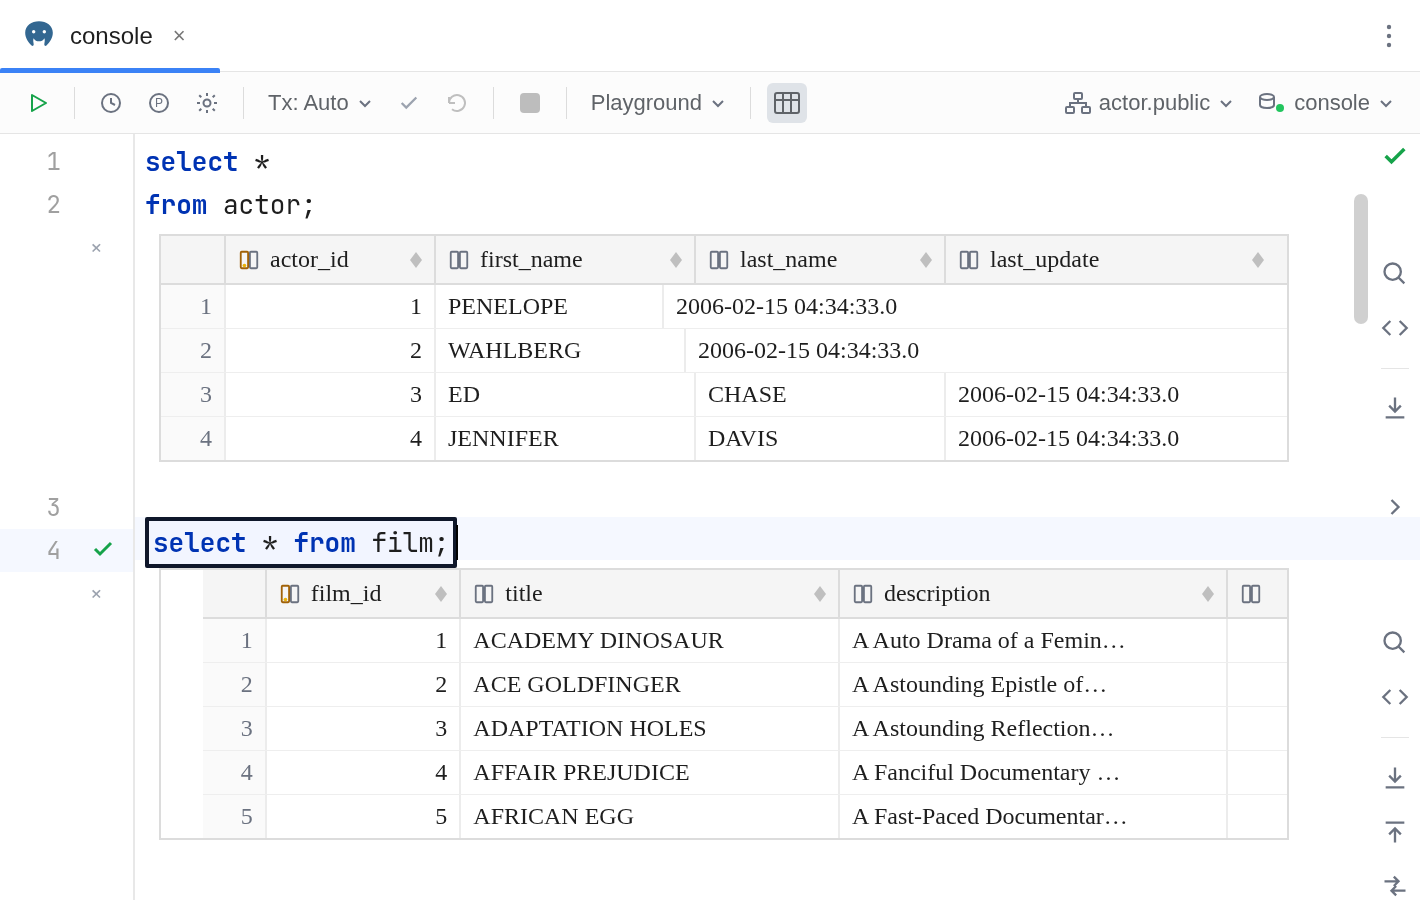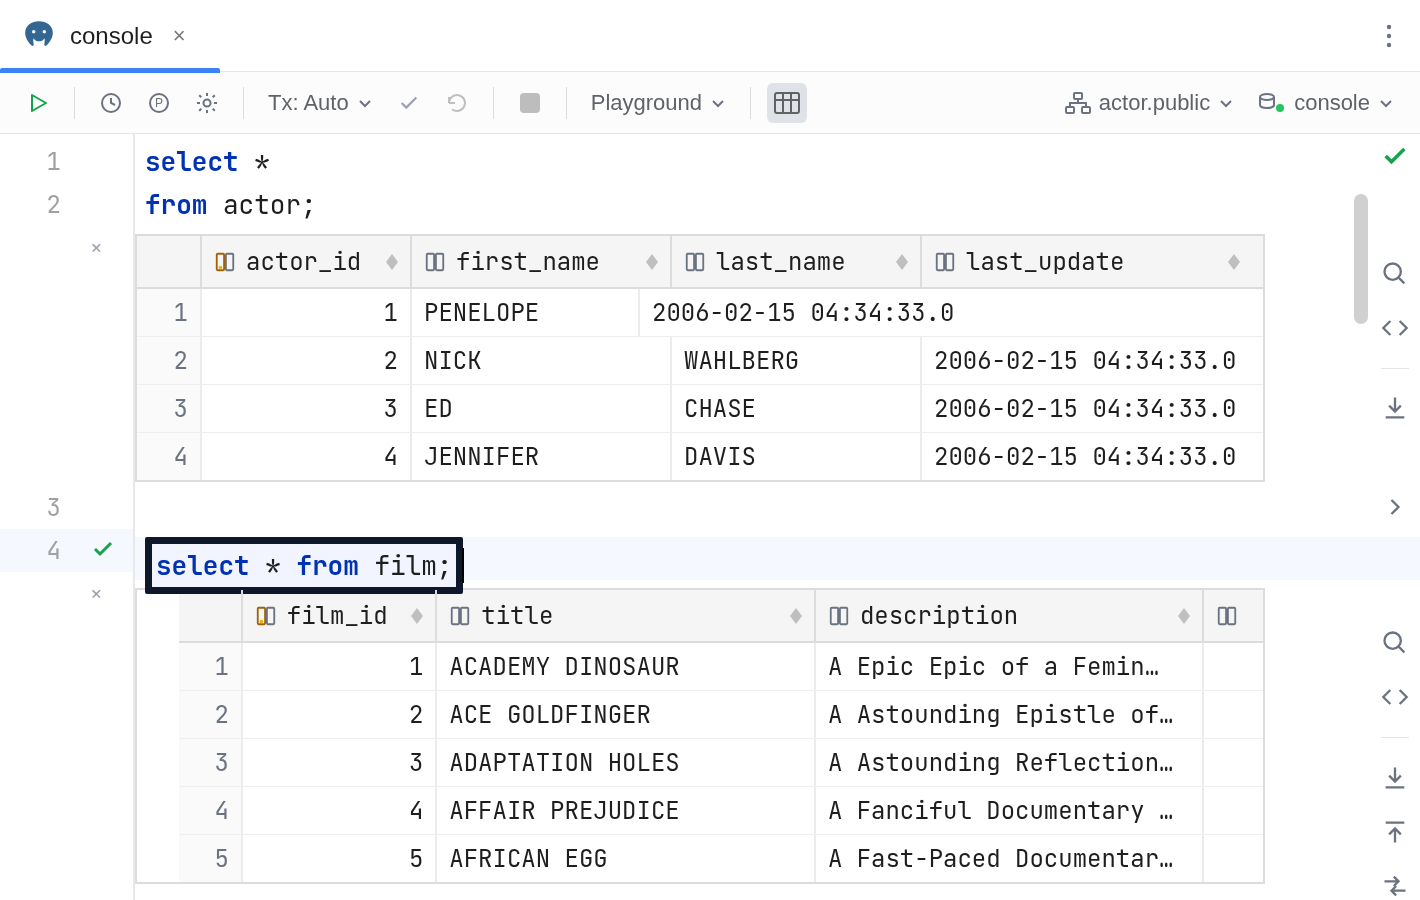--- a/index.html
+++ b/index.html
@@ -92,33 +92,34 @@
   .content {
     flex: 1;
     position: relative;
     padding-top: 6px;
   }
   .code-line { height: 43px; line-height: 43px; padding-left: 10px; font-size: 26px; }
   .kw { color: #0033b3; font-weight: 700; }
   .tok { color: #1e1e1e; }
   .code-sel {
     background: #f2f5ff;
-    border: 7px solid #0f172a;
+    border: 4px solid #0f172a;
     display: inline-block;
     padding: 0 4px;
     border-radius: 2px;
   }
   .line-hl { background: #f5f8ff; }
 
   
   .result-table {
-    margin: 8px 0 12px 0;
+    margin: 8px 0 12px 24px;
     border: 2px solid #dcdcdc;
     background: #fff;
     font-size: 24px;
+    font-family: Liberation Serif, serif;
   }
   .result-table .hdr-row {
     display: flex;
     background: #f5f5f5;
     border-bottom: 2px solid #dcdcdc;
   }
   .result-table .hdr-cell {
     border-right: 2px solid #dcdcdc;
     padding: 10px 12px;
     display: flex;
@@ -391,21 +392,20 @@
         </div>
         <div class="body-row">
           <div class="cell rownum" style="width:65px">1</div>
           <div class="cell num" style="width:210px">1</div>
           <div class="cell" style="width:228px">PENELOPE</div>
           <div class="cell" style="width:330px">2006-02-15 04:34:33.0</div>
         </div>
         <div class="body-row">
           <div class="cell rownum" style="width:65px">2</div>
           <div class="cell num" style="width:210px">2</div>
-          <div class="cell" style="width:260px">NICK</div>
           <div class="cell" style="width:250px">WAHLBERG</div>
           <div class="cell" style="width:330px">2006-02-15 04:34:33.0</div>
         </div>
         <div class="body-row">
           <div class="cell rownum" style="width:65px">3</div>
           <div class="cell num" style="width:210px">3</div>
           <div class="cell" style="width:260px">ED</div>
           <div class="cell" style="width:250px">CHASE</div>
           <div class="cell" style="width:330px">2006-02-15 04:34:33.0</div>
         </div>
@@ -487,21 +487,21 @@
                 <rect x="3" y="3" width="8" height="18" rx="1"></rect>
                 <rect x="13" y="3" width="8" height="18" rx="1"></rect>
               </svg>
             </span>
           </div>
         </div>
         <div class="body-row">
           <div class="cell rownum" style="width:65px">1</div>
           <div class="cell num" style="width:200px">1</div>
           <div class="cell" style="width:390px">ACADEMY DINOSAUR</div>
-          <div class="cell" style="width:400px">A Epic Epic of a Femin…</div>
+          <div class="cell" style="width:400px">A Auto Drama of a Femin…</div>
           <div class="cell" style="width:60px"></div>
         </div>
         <div class="body-row">
           <div class="cell rownum" style="width:65px">2</div>
           <div class="cell num" style="width:200px">2</div>
           <div class="cell" style="width:390px">ACE GOLDFINGER</div>
           <div class="cell" style="width:400px">A Astounding Epistle of…</div>
           <div class="cell" style="width:60px"></div>
         </div>
         <div class="body-row">

